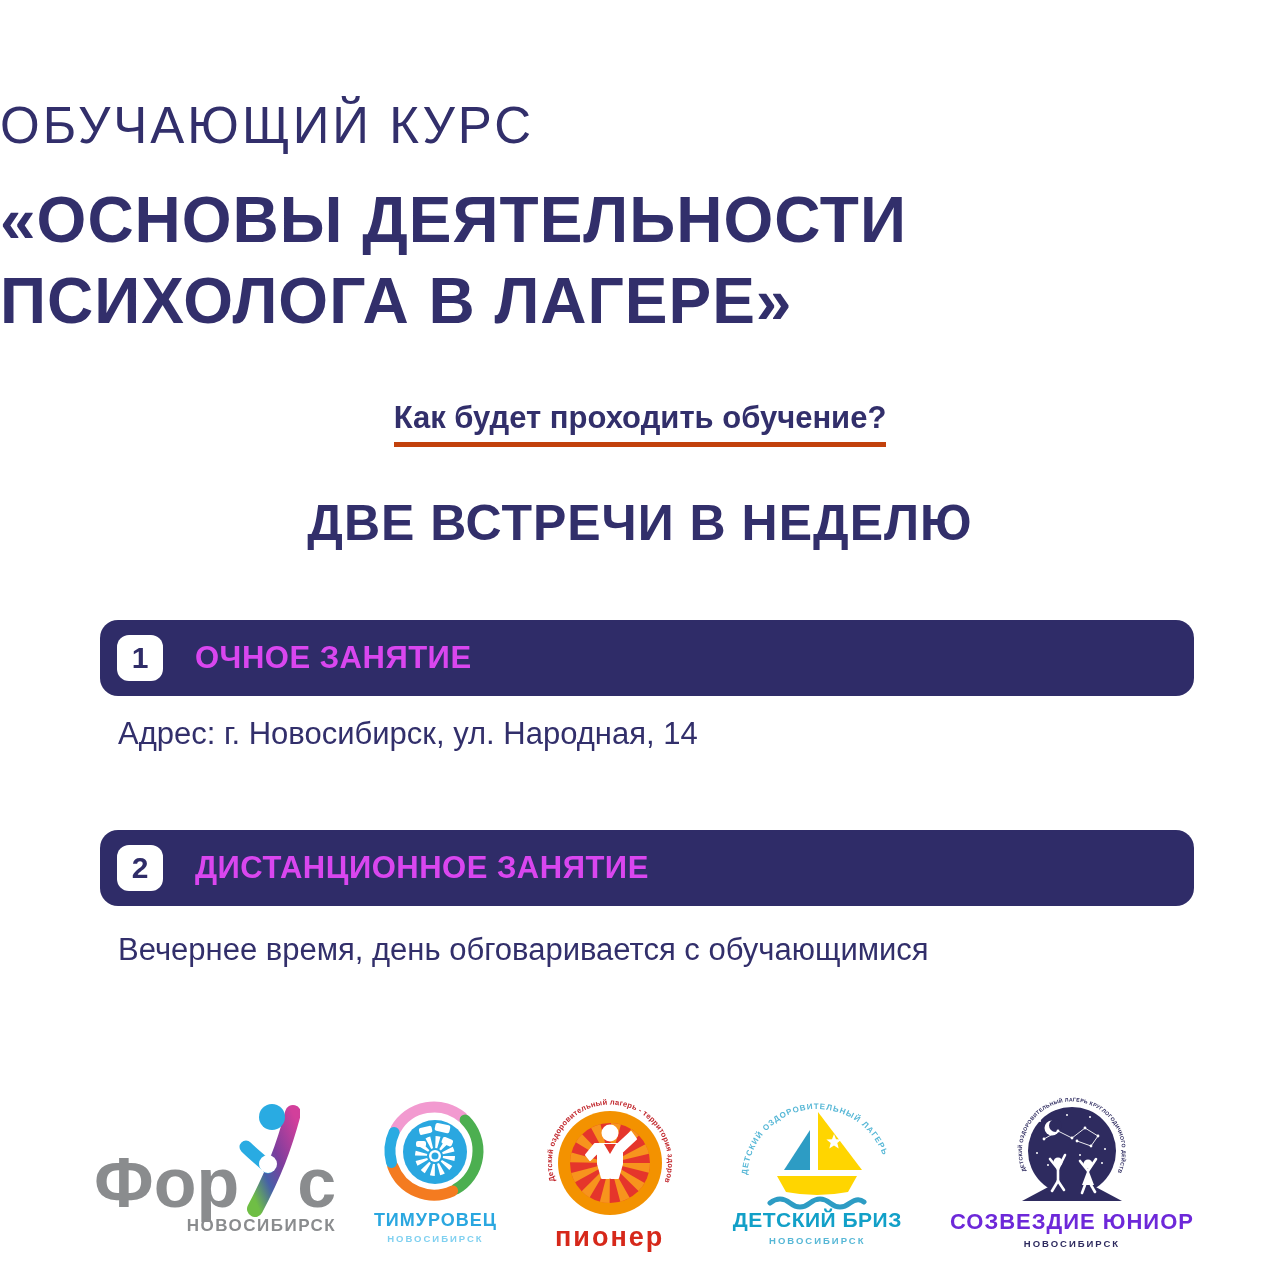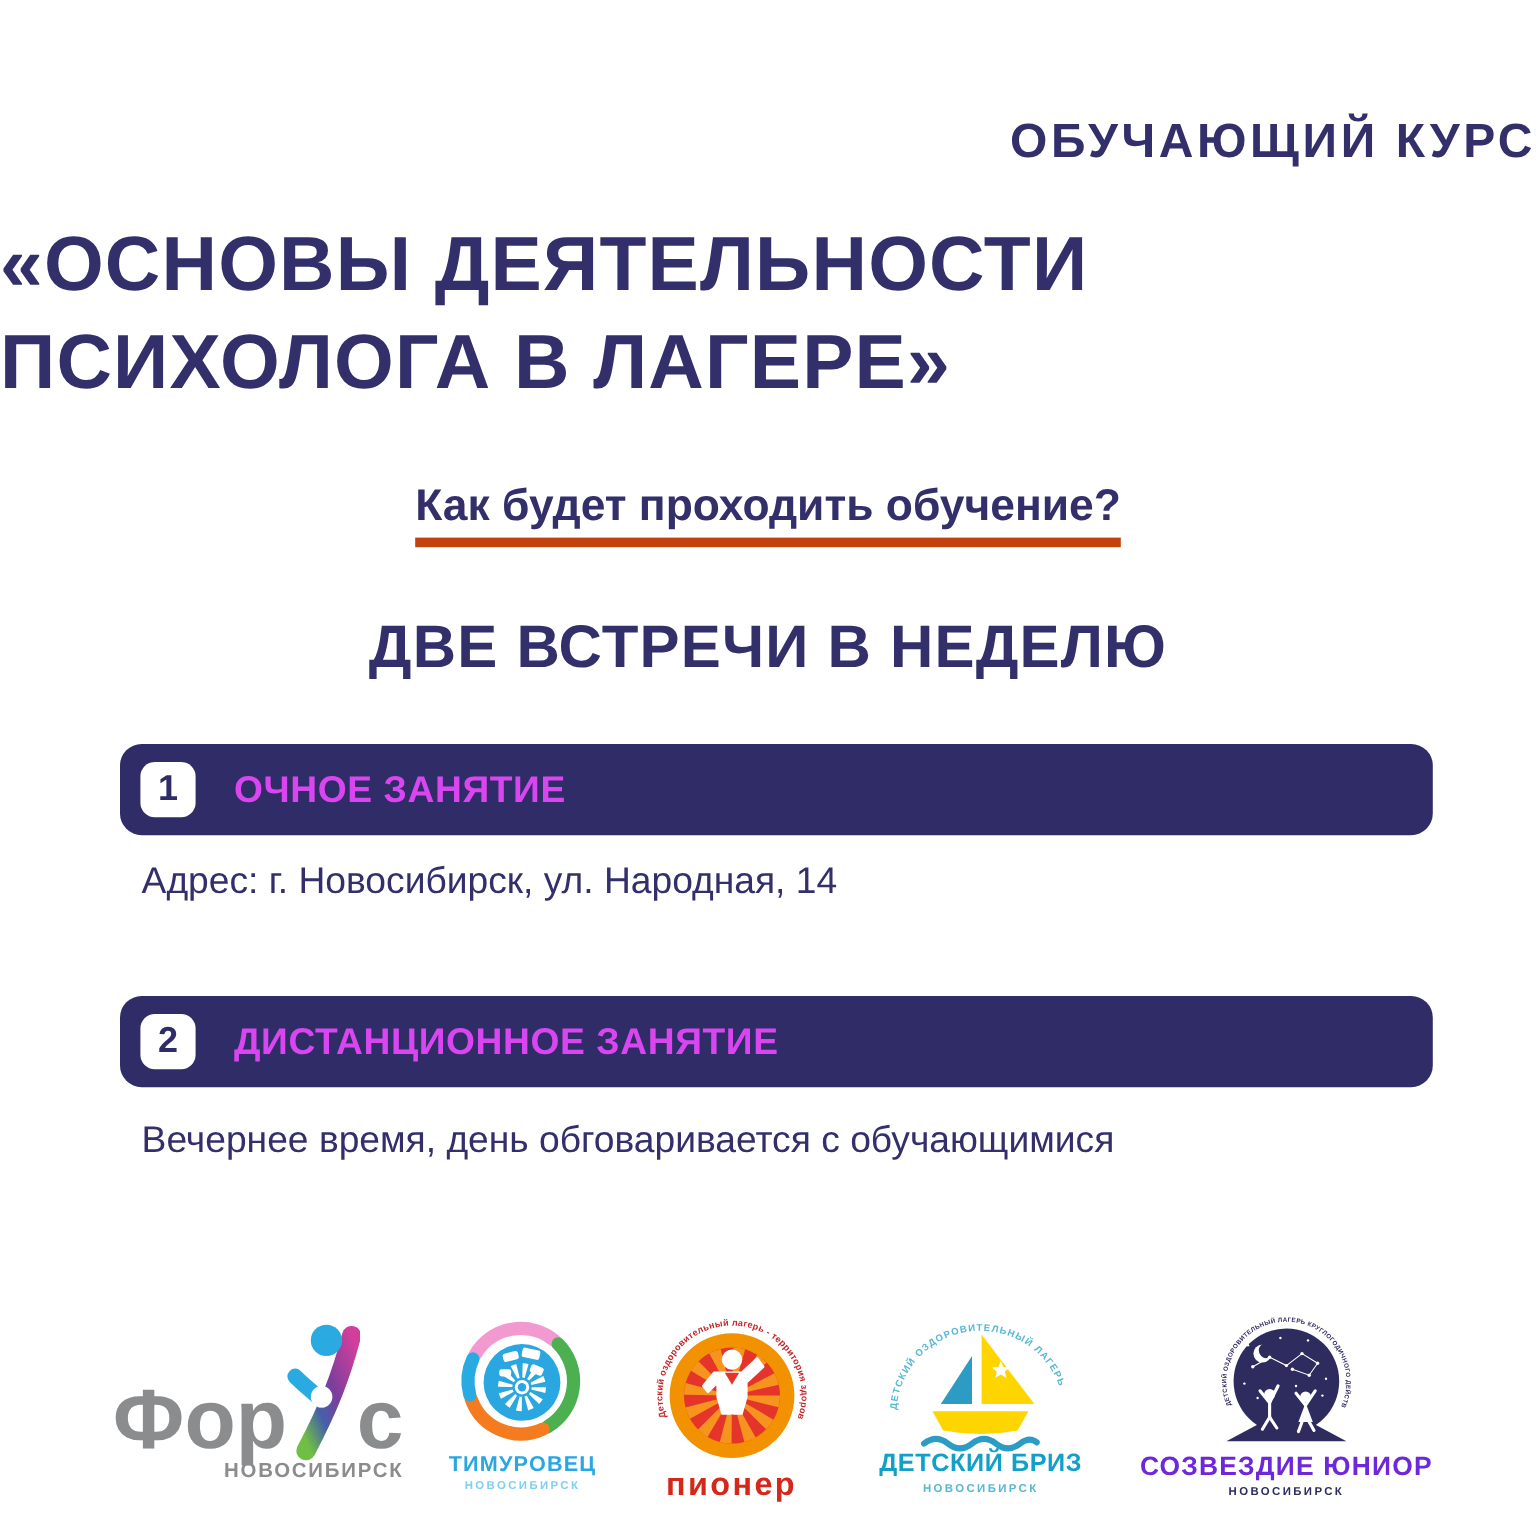--- a/index.html
+++ b/index.html
@@ -2,33 +2,33 @@
 <html><head>
 <meta charset="utf-8">
 <style>
   html,body { margin:0; padding:0; background:#ffffff; }
   .poster {
     position:relative; width:1280px; height:1280px; background:#ffffff;
     font-family:"Liberation Sans", sans-serif; color:#322f6b; overflow:hidden;
   }
   .kicker {
     position:absolute; top:96px; left:0; width:100%;
-    text-align:right; font-size:40px; font-weight:700; letter-spacing:3px;
+    text-align:left; font-size:51px; font-weight:400; letter-spacing:3px;
   }
   .main-title {
     position:absolute; top:180px; left:0; width:100%;
     text-align:left; font-size:64px; font-weight:800; line-height:81px; letter-spacing:1px;
   }
   .question-wrap { position:absolute; top:400px; left:0; width:100%; text-align:center; }
   .question {
-    display:inline-block; font-size:37px; font-weight:600;
-    border-bottom:8px solid #c2410c; padding-bottom:6px;
+    display:inline-block; font-size:31px; font-weight:600;
+    border-bottom:5px solid #c2410c; padding-bottom:6px;
   }
   .schedule-heading {
-    position:absolute; top:510px; left:0; width:100%;
+    position:absolute; top:494px; left:0; width:100%;
     text-align:center; font-size:50px; font-weight:800; letter-spacing:1px;
   }
   .session-bar {
     position:absolute; left:100px; width:1094px; height:76px;
     background:#2f2c68; border-radius:18px;
     display:flex; align-items:center; box-sizing:border-box; padding-left:17px;
   }
   .session-bar.first  { top:620px; }
   .session-bar.second { top:830px; }
   .num-badge {

